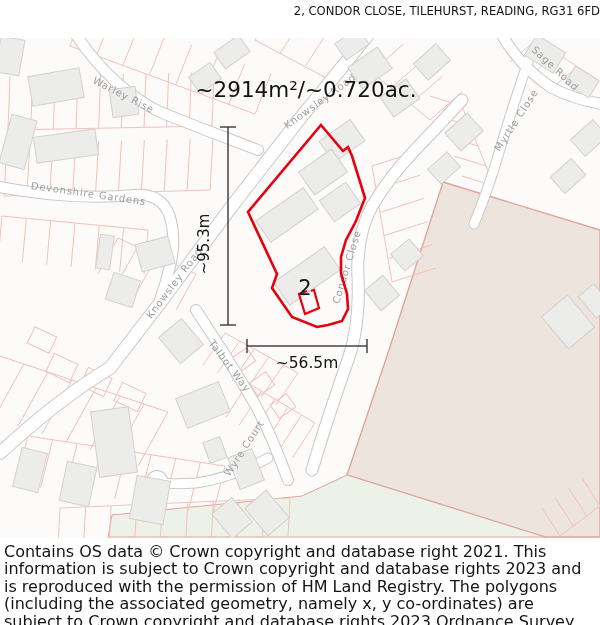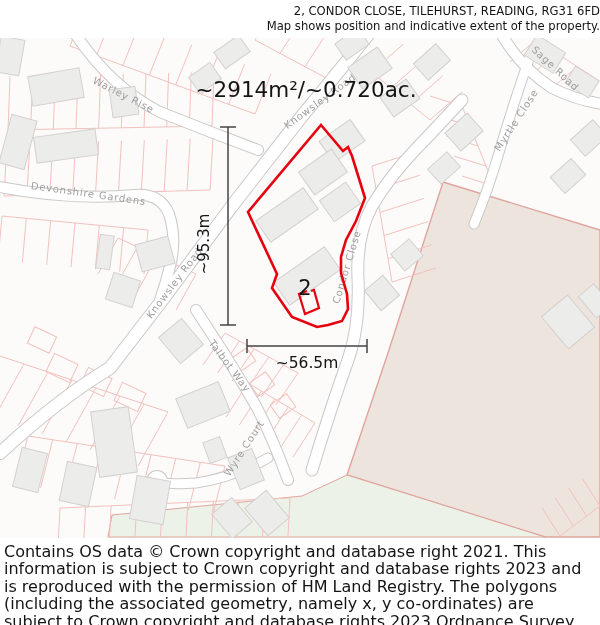--- a/index.html
+++ b/index.html
@@ -10,21 +10,20 @@
   .mapwrap{position:absolute;left:0;top:38px;width:600px;height:500px;}
   .footer{position:absolute;left:0;top:538px;width:592px;padding:5px 4px 0 4px;
           font-size:16px;line-height:17.4px;color:#141414;text-align:left;}
   svg{display:block;}
 </style>
 </head>
 <body>
 
 <div class="header">
   <div class="title">2, CONDOR CLOSE, TILEHURST, READING, RG31 6FD</div>
-  <div class="subtitle">Map shows position and indicative extent of the property.</div>
 </div>
 
 <div class="mapwrap">
   <svg id="mapsvg" width="600" height="500" viewBox="0 0 600 500">
       <rect x="0" y="0" width="600" height="500" fill="#fcfbfa"></rect>
       <polygon points="443,144 600,192 600,499 545,499 347,437 388,315" fill="#ece4dd" stroke="#dfa49e" stroke-width="1.4"></polygon>
       <polygon points="112,477 302,458 347,437 545,499 108,499" fill="#edf2e8" stroke="#dfa49e" stroke-width="1"></polygon>
       <g stroke="#f3c1bd" stroke-width="1" fill="none">
         <line x1="70" y1="8" x2="86" y2="-32"></line>
         <line x1="96.42857142857143" y1="17.714285714285715" x2="112.42857142857143" y2="-22.285714285714285"></line>

